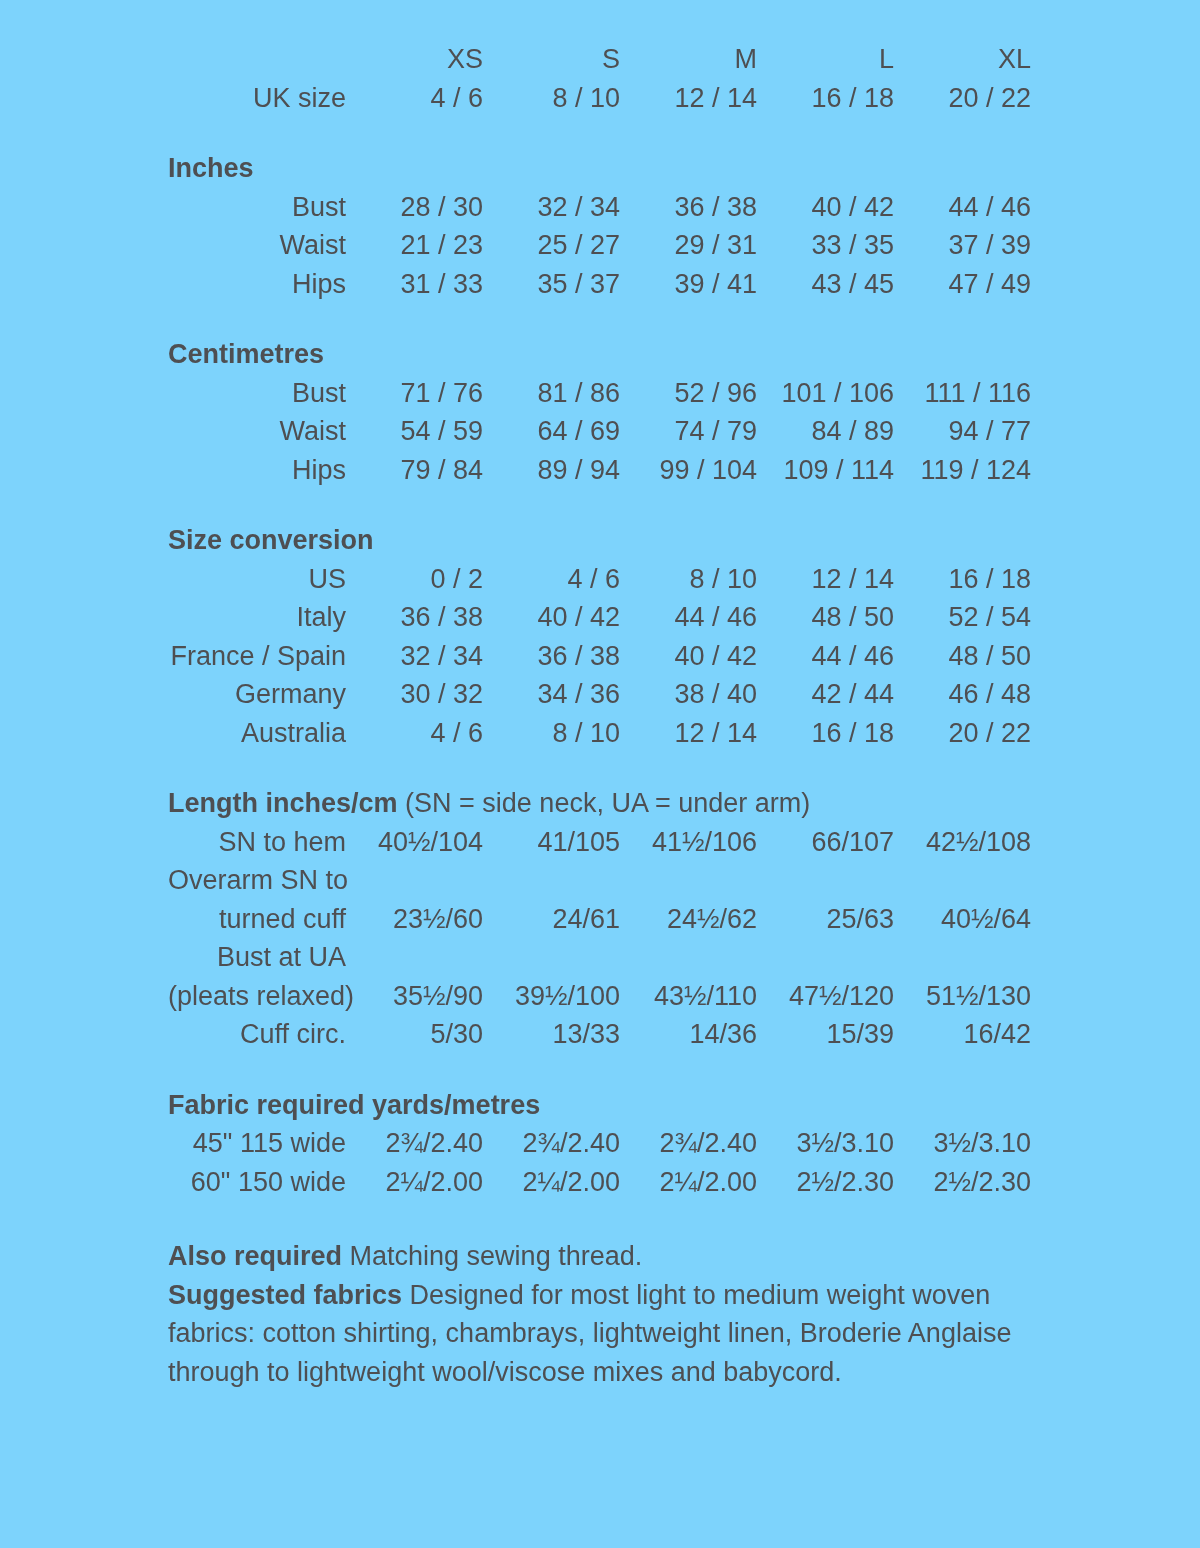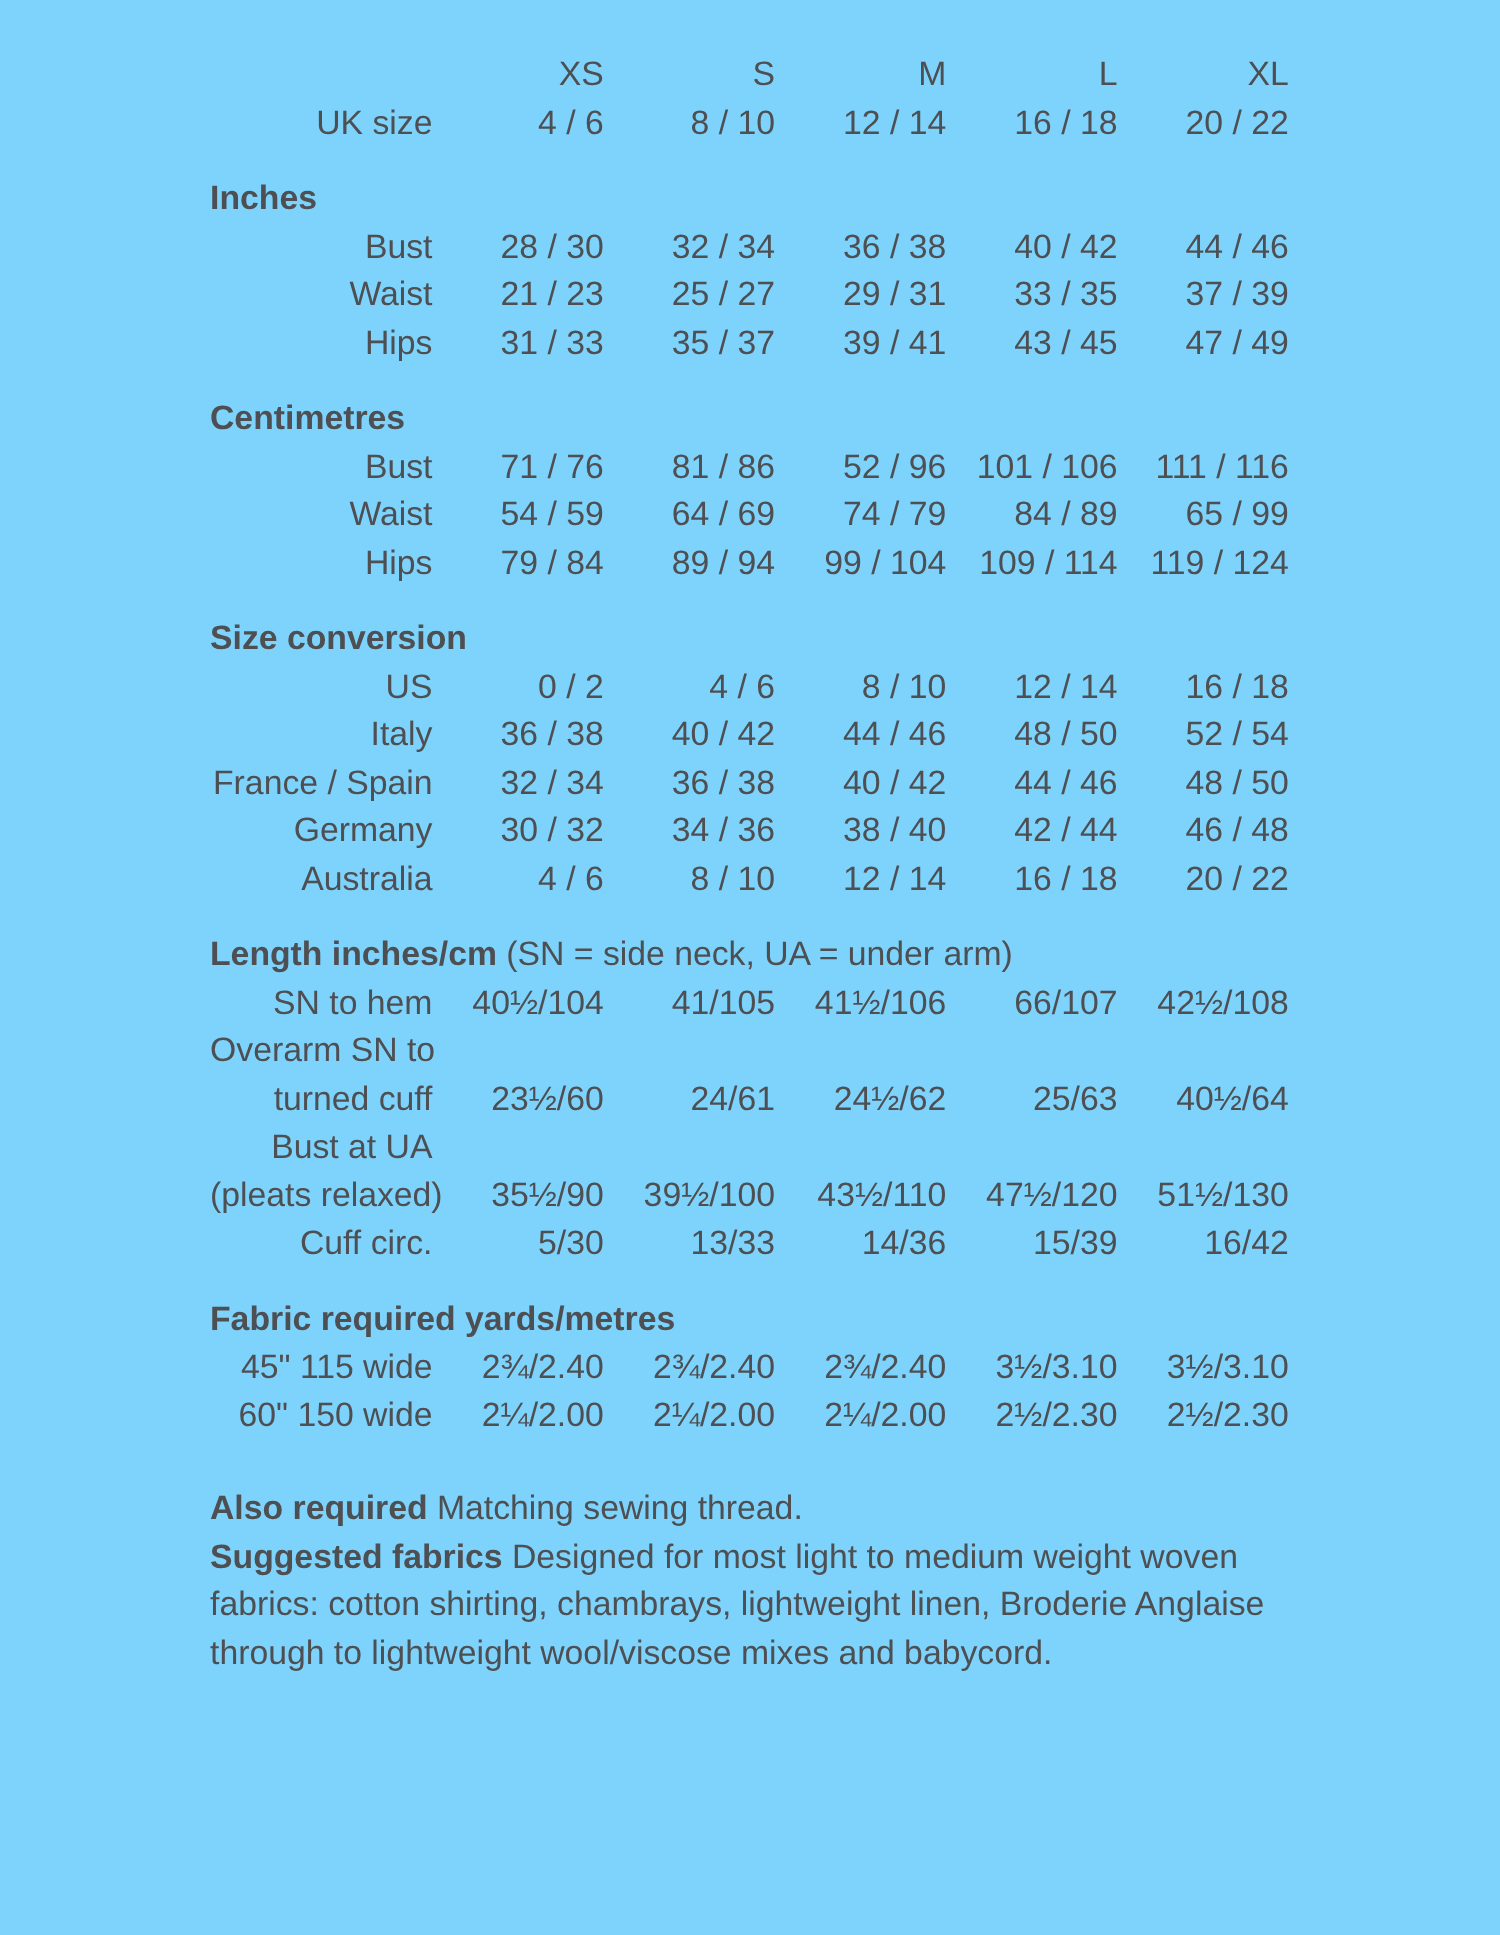--- a/index.html
+++ b/index.html
@@ -13,21 +13,21 @@
     box-sizing: border-box;
     background: #7dd3fc;
     color: #4e4f52;
     font-family: "Liberation Sans", sans-serif;
     font-size: 27px;
     line-height: 38.5px;
     padding: 40px 60px 0 168px;
     overflow: hidden;
   }
   .bold { font-weight: 700; }
-  .section { margin-top: 22px; }
+  .section { margin-top: 32px; }
   .grid-row {
     display: grid;
     grid-template-columns: 178px 137px 137px 137px 137px 137px;
   }
   .grid-row .label {
     text-align: right;
     white-space: nowrap;
   }
   .grid-row .cell {
     text-align: right;
@@ -97,21 +97,21 @@
       <div class="cell">52 / 96</div>
       <div class="cell">101 / 106</div>
       <div class="cell">111 / 116</div>
     </div>
     <div class="grid-row">
       <div class="label">Waist</div>
       <div class="cell">54 / 59</div>
       <div class="cell">64 / 69</div>
       <div class="cell">74 / 79</div>
       <div class="cell">84 / 89</div>
-      <div class="cell">65 / 99</div>
+      <div class="cell">94 / 77</div>
     </div>
     <div class="grid-row">
       <div class="label">Hips</div>
       <div class="cell">79 / 84</div>
       <div class="cell">89 / 94</div>
       <div class="cell">99 / 104</div>
       <div class="cell">109 / 114</div>
       <div class="cell">119 / 124</div>
     </div>
   </div>

